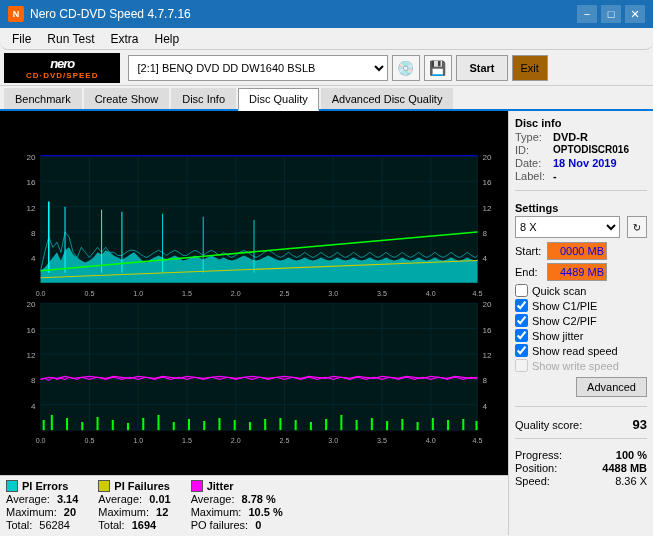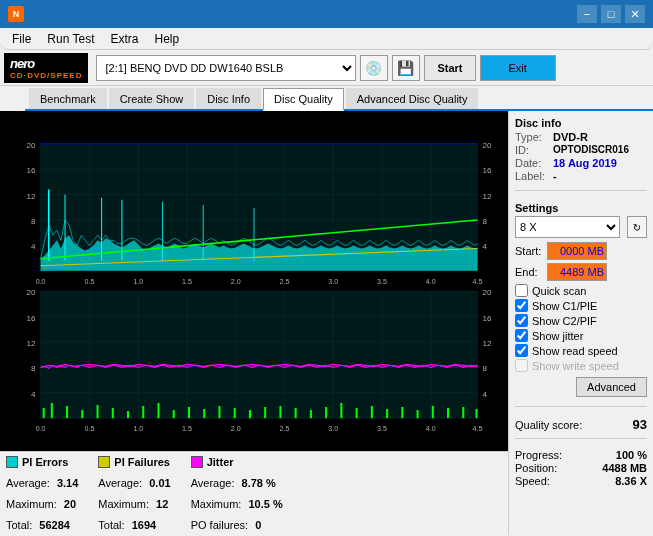--- a/index.html
+++ b/index.html
@@ -11,30 +11,30 @@
     .titlebar-icon { width: 16px; height: 16px; background: #ff6600; border-radius: 2px; display: flex; align-items: center; justify-content: center; font-size: 9px; color: white; font-weight: bold; }
     .titlebar-controls { display: flex; gap: 4px; }
     .titlebar-btn { width: 20px; height: 18px; background: rgba(255,255,255,0.2); border: none; color: white; cursor: pointer; font-size: 11px; display: flex; align-items: center; justify-content: center; }
     
     
     .menubar { background: #f0f0f0; height: 22px; display: flex; align-items: center; padding: 0 4px; border-bottom: 1px solid #ccc; border-radius: 8px; }
     .menubar-item { padding: 2px 8px; font-size: 12px; cursor: pointer; }
     
     
     .toolbar { background: #f0f0f0; height: 36px; display: flex; align-items: center; padding: 0 4px; gap: 4px; border-bottom: 1px solid #ccc; }
-    .nero-logo { background: #000; color: white; padding: 2px 6px; font-size: 14px; font-weight: bold; letter-spacing: -1px; margin-right: 4px; height: 30px; display: flex; flex-direction: column; justify-content: center; }
+    .nero-logo { background: #000; color: white; padding: 2px 22px; font-size: 14px; font-weight: bold; letter-spacing: -1px; margin-right: 4px; height: 30px; display: flex; align-items: center; flex-direction: column; justify-content: center; }
     .nero-logo .nero-top { font-size: 13px; font-style: italic; }
     .nero-logo .nero-bottom { font-size: 8px; color: #ff6600; letter-spacing: 1px; }
     .drive-select { height: 26px; font-size: 11px; border: 1px solid #999; background: white; padding: 0 4px; flex: 1; max-width: 260px; }
     .toolbar-icon-btn { width: 28px; height: 26px; border: 1px solid #999; background: #f5f5f5; cursor: pointer; display: flex; align-items: center; justify-content: center; font-size: 14px; }
     .btn-start { background: #e8e8e8; border: 1px solid #999; height: 26px; padding: 0 12px; cursor: pointer; font-size: 11px; font-weight: bold; }
-    .btn-exit { background: #0ea5e9; border: 1px solid #999; height: 26px; padding: 0 28px; cursor: pointer; font-size: 11px; }
-    
-    
-    .tabs { display: flex; background: #f0f0f0; border-bottom: 2px solid #0078d7; padding: 2px 4px 0; margin-left: 25px; }
+    .btn-exit { background: #a16207; border: 1px solid #999; height: 26px; padding: 0 8px; cursor: pointer; font-size: 11px; }
+    
+    
+    .tabs { display: flex; background: #f0f0f0; border-bottom: 2px solid #0078d7; padding: 2px 4px 0; }
     .tab { padding: 4px 10px; font-size: 11px; cursor: pointer; border: 1px solid transparent; border-bottom: none; margin-right: 2px; background: #ddd; }
     .tab.active { background: white; border-color: #999; border-bottom: 2px solid white; margin-bottom: -2px; color: #000; }
     
     
     .main-content { display: flex; height: calc(536px - 28px - 22px - 36px - 26px); }
     
     
     .right-panel { width: 145px; background: #f0f0f0; border-left: 1px solid #ccc; padding: 6px; display: flex; flex-direction: column; gap: 4px; overflow: hidden; }
     
     .panel-section-title { font-weight: bold; font-size: 11px; color: #000; margin-bottom: 2px; }
@@ -58,34 +58,35 @@
     .btn-advanced { background: #e0e0e0; border: 1px solid #999; padding: 3px 10px; font-size: 11px; cursor: pointer; margin: 3px 0; align-self: flex-end; }
     
     .quality-score-row { display: flex; justify-content: space-between; align-items: center; font-size: 11px; margin-top: 4px; }
     .quality-score-val { font-weight: bold; font-size: 13px; }
     
     .progress-section { margin-top: 4px; }
     .progress-row { display: flex; justify-content: space-between; font-size: 11px; margin-bottom: 1px; }
     
     
     .stats-bar { background: #f0f0f0; border-top: 1px solid #ccc; display: flex; padding: 4px 6px; gap: 20px; }
-    .stat-group { display: flex; flex-direction: column; gap: 9px; }
+    .stat-group { display: flex; flex-direction: column; gap: 1px; }
     .stat-header { display: flex; align-items: center; gap: 4px; font-size: 11px; font-weight: bold; }
     .stat-color-box { width: 12px; height: 12px; border: 1px solid #555; }
     .stat-line { font-size: 11px; }
     
     .main-area { display: flex; flex-direction: column; flex: 1; }
     .charts-container { flex: 1; display: flex; flex-direction: column; background: #000; }
   </style>
 </head>
 <body>
 
 <div class="titlebar">
   <div class="titlebar-left">
     <div class="titlebar-icon">N</div>
+    <span>Nero CD-DVD Speed 4.7.7.16</span>
   </div>
   <div class="titlebar-controls">
     <button class="titlebar-btn">−</button>
     <button class="titlebar-btn">□</button>
     <button class="titlebar-btn close">✕</button>
   </div>
 </div>
 
 <div class="menubar">
   <span class="menubar-item">File</span>
@@ -273,21 +274,21 @@
         <div class="stat-line">
           <span>Average:</span>
           <span style="font-weight:bold;margin-left:4px;">3.14</span>
         </div>
         <div class="stat-line">
           <span>Maximum:</span>
           <span style="font-weight:bold;margin-left:4px;">20</span>
         </div>
         <div class="stat-line">
           <span>Total:</span>
-          <span style="font-weight:bold;margin-left:4px;">56284</span>
+          <span style="font-weight:normal;margin-left:4px;">56284</span>
         </div>
       </div>
 
       <div class="stat-group">
         <div class="stat-header">
           <div class="stat-color-box" style="background:#cccc00;"></div>
           <span>PI Failures</span>
         </div>
         <div class="stat-line">
           <span>Average:</span>
@@ -331,21 +332,21 @@
       <div class="info-row">
         <span class="info-label">Type:</span>
         <span class="info-value">DVD-R</span>
       </div>
       <div class="info-row">
         <span class="info-label">ID:</span>
         <span class="info-value" style="font-size:10px;">OPTODISCR016</span>
       </div>
       <div class="info-row">
         <span class="info-label">Date:</span>
-        <span class="info-value blue">18 Aug 2019</span>
+        <span class="info-value blue">18 Nov 2019</span>
       </div>
       <div class="info-row">
         <span class="info-label">Label:</span>
         <span class="info-value">-</span>
       </div>
     </div>
 
     <hr style="border:none;border-top:1px solid #ccc;margin:3px 0;">
 
     <div class="settings-section">
@@ -408,18 +409,18 @@
       <div class="progress-row">
         <span>Progress:</span>
         <span style="font-weight:bold;">100 %</span>
       </div>
       <div class="progress-row">
         <span>Position:</span>
         <span style="font-weight:bold;">4488 MB</span>
       </div>
       <div class="progress-row">
         <span>Speed:</span>
-        <span style="font-weight:bold;">8.36 X</span>
+        <span style="font-weight:normal;">8.36 X</span>
       </div>
     </div>
 
   </div>
 </div>
 
 </body></html>

